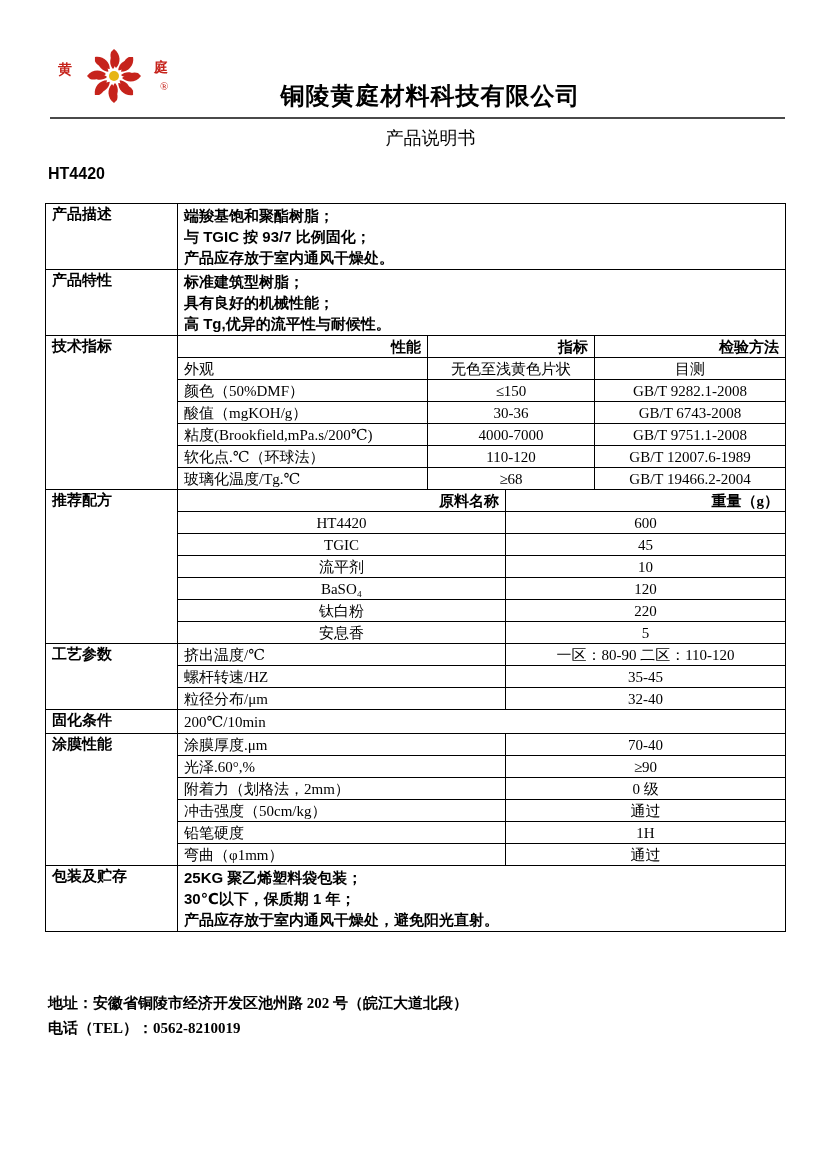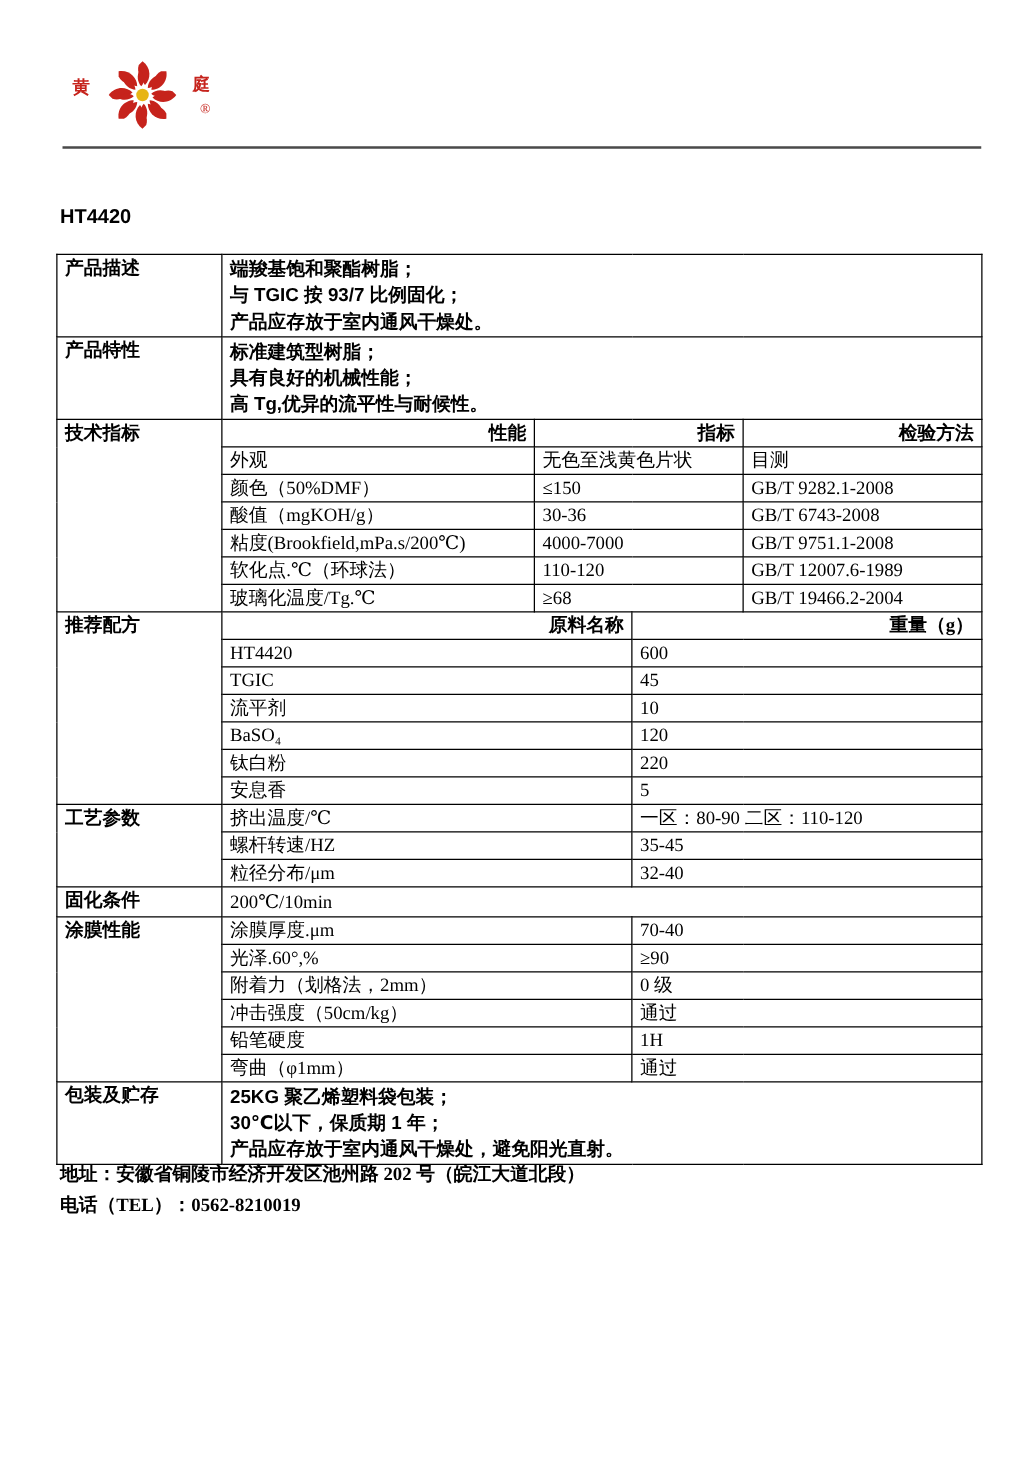--- a/index.html
+++ b/index.html
@@ -21,24 +21,24 @@
     font-family:"Liberation Sans","DejaVu Sans",sans-serif;}
 
   table.spec{position:absolute;top:203px;left:45px;width:740px;
     border-collapse:collapse;table-layout:fixed;}
   td{border:1.5px solid #000;font-size:15px;line-height:20px;height:21px;
      padding:0 6px;overflow:hidden;white-space:nowrap;}
   td.lbl{font-weight:700;vertical-align:top;padding-top:2px;
      font-family:Liberation Mono, monospace;}
   td.txt{font-family:"Liberation Sans","DejaVu Sans",sans-serif;font-weight:700;
      line-height:21px;padding:1px 6px;white-space:normal;}
-  td.c{}
+  td.c{text-align:center;}
   td.hdr{font-weight:700;text-align:right;}
 
-  .footer{position:absolute;top:928px;left:48px;font-size:15px;line-height:25px;
+  .footer{position:absolute;top:991px;left:48px;font-size:15px;line-height:25px;
     font-weight:600;}
   .footer div{white-space:nowrap;}
 </style>
 </head>
 <body>
 
 <div class="page">
 
   <div class="logo">
     <svg width="140" height="78" viewBox="0 0 140 78">
@@ -71,21 +71,23 @@
             </g>
         </g>
         <circle cx="0" cy="0" r="5" fill="#e7b515"></circle>
       </g>
       <text x="10" y="34" font-size="14" font-weight="bold" fill="#c6231c" font-family="Liberation Serif, DejaVu Serif, serif">黄</text>
       <text x="106" y="32" font-size="14" font-weight="bold" fill="#c6231c" font-family="Liberation Serif, DejaVu Serif, serif">庭</text>
       <text x="112" y="50" font-size="11" fill="#c6231c">®</text>
     </svg>
   </div>
 
+  <div class="company">铜陵黄庭材料科技有限公司</div>
   <div class="rule"></div>
+  <div class="doc-title">产品说明书</div>
   <div class="code">HT4420</div>
 
   <table class="spec">
     <colgroup>
       <col style="width:132px">
         <col style="width:250px">
         <col style="width:78px">
       <col style="width:89px">
         <col style="width:191px">
     </colgroup>

